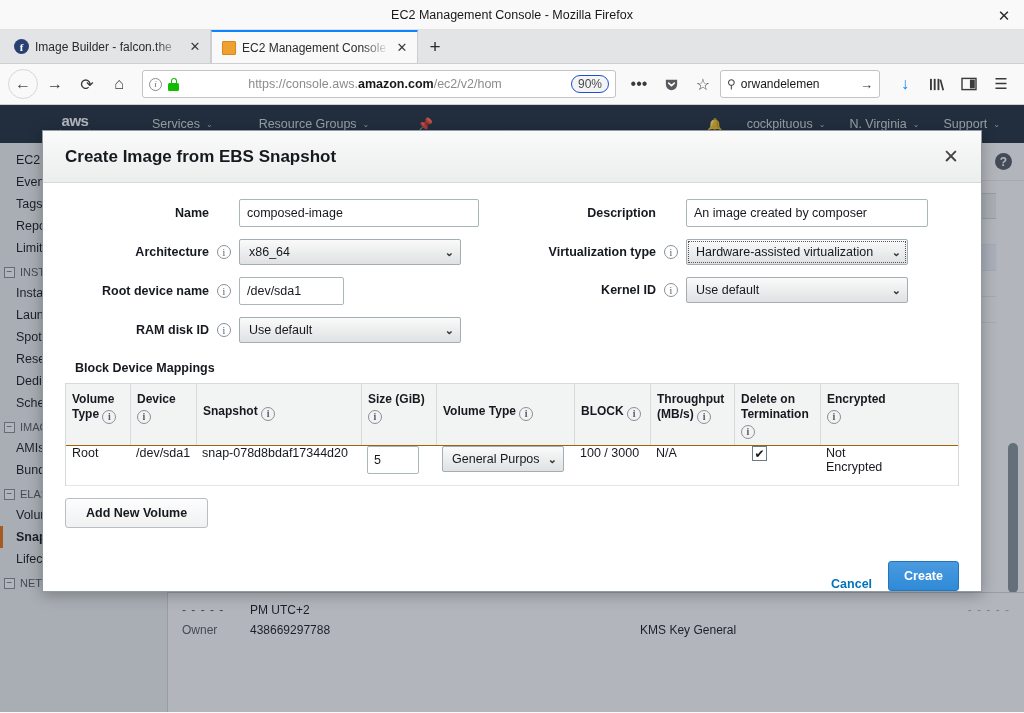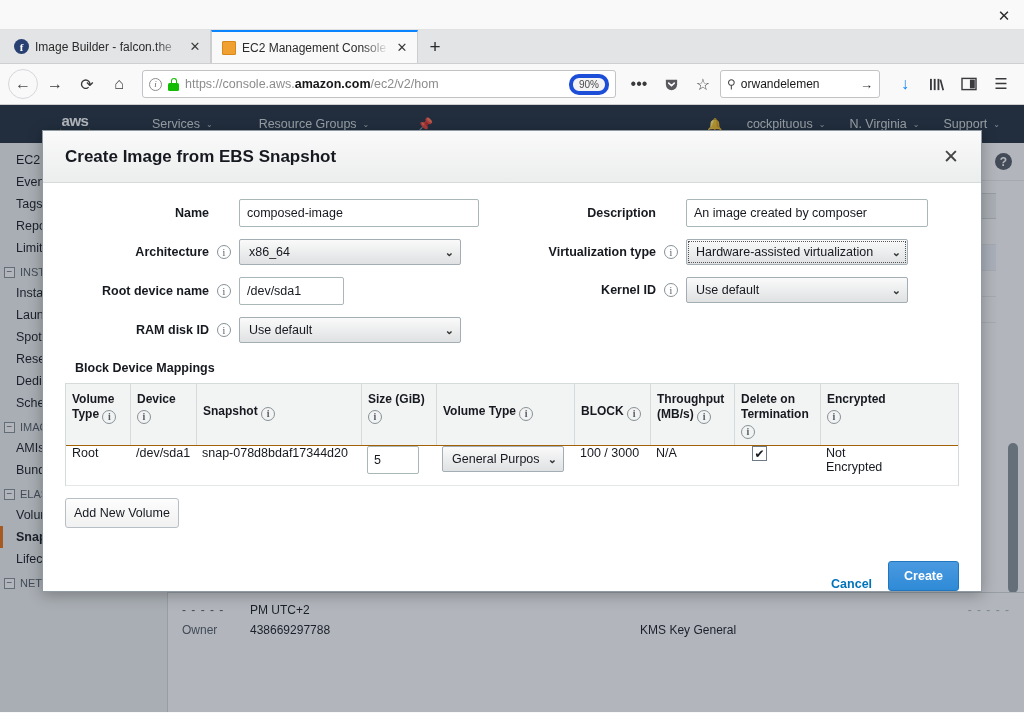--- a/index.html
+++ b/index.html
@@ -83,25 +83,26 @@
     flex: 1; height: 28px; margin: 0 6px;
     background: #fff; border: 1px solid #c3c3c6; border-radius: 3px;
     display: flex; align-items: center; padding: 0 6px; gap: 6px;
     min-width: 0;
   }
   .url-text {
     flex: 1; font-size: 12.5px; color: #8c8c8e;
     white-space: nowrap; overflow: hidden;
     -webkit-mask-image: linear-gradient(to right, #000 88%, transparent 100%);
     mask-image: linear-gradient(to right, #000 88%, transparent 100%);
+    text-align: center;
   }
   .url-text b { color: #18181a; font-weight: 700; }
   .url-text .scheme { color: #8c8c8e; }
   .zoom-pill {
-    font-size: 10px; color: #4a4a4d; border: 4px solid #1d4ed8;
+    font-size: 12px; color: #4a4a4d; border: 1px solid #1d4ed8;
     border-radius: 10px; padding: 1px 6px; background: #f4f4f5;
     flex: 0 0 auto;
   }
   .lock-icon {
     width: 11px; height: 13px; position: relative; flex: 0 0 auto;
   }
   .lock-icon .body { position:absolute; bottom:0; width:11px; height:8px; background:#12bc00; border-radius:1.5px; }
   .lock-icon .shackle { position:absolute; top:0; left:2.5px; width:6px; height:6px; border:1.7px solid #12bc00; border-bottom:none; border-radius:3px 3px 0 0; }
   .info-circle {
     width: 13px; height: 13px; border: 1.2px solid #8c8c8e; border-radius: 50%;
@@ -273,38 +274,39 @@
                 background: #fff; font-size: 12.5px; padding: 0 6px; display:flex; align-items:center; }
   .vt-sel { width: 122px; }
   .chkbox {
     width: 15px; height: 15px; border: 1px solid #6e7b85; background: #fff;
     display: flex; align-items: center; justify-content: center;
     font-size: 12px; color: #16191f; line-height: 1; margin-left: 12px;
   }
   .add-vol-btn {
     margin-top: 12px; background: linear-gradient(#fdfdfd, #f1f1f1);
     border: 1px solid #b8bfc4; border-radius: 3px;
-    font-size: 12.5px; font-weight: normal; color: #16191f; padding: 7px 8px;
+    font-size: 12.5px; font-weight: bold; color: #16191f; padding: 7px 20px;
     display: inline-block;
   }
   .modal-footer {
     height: 56px; display: flex; align-items: flex-end; justify-content: flex-end;
     gap: 16px; padding: 0 22px;
   }
   .link-cancel { font-size: 12.5px; color: #0073bb; font-weight: bold; }
   .btn-create {
     background: linear-gradient(#4a9ae0, #2f8ad6); border: 1px solid #2176bd;
     border-radius: 3px; color: #fff; font-size: 12.5px; font-weight: bold;
     padding: 7px 15px;
   }
 </style>
 </head>
 <body>
 
 <div class="ff-titlebar">
+  <span class="ff-title">EC2 Management Console - Mozilla Firefox</span>
   <span class="ff-win-close">✕</span>
 </div>
 
 <div class="ff-tabstrip">
   <div class="ff-tab">
     <span class="favicon-fedora">f</span>
     <span class="tab-label">Image Builder - falcon.the</span>
     <span class="tab-close">✕</span>
   </div>
   <div class="ff-tab active">

